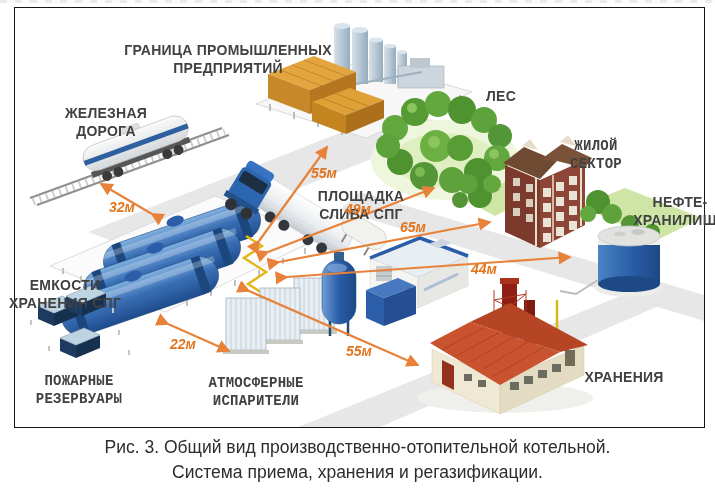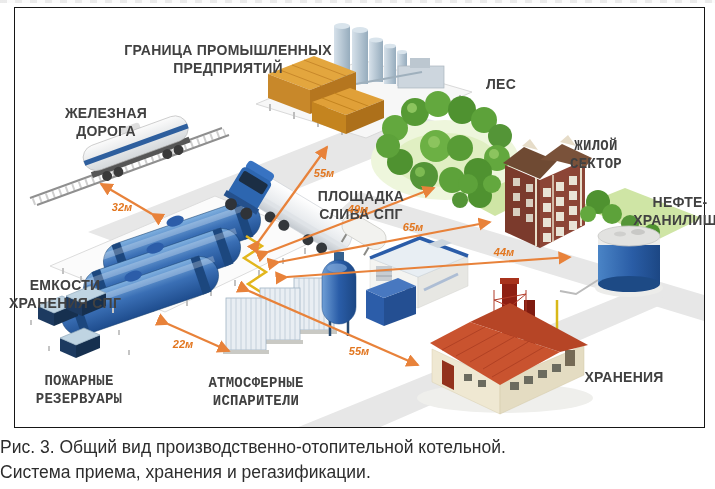--- a/index.html
+++ b/index.html
@@ -16,25 +16,25 @@
     border:1.5px solid #161616;background:#ffffff;box-sizing:border-box;
   }
   svg.scene{position:absolute;left:0;top:0;}
   .lbl{
     position:absolute;transform:translate(-50%,0);
     font-size:14px;font-weight:bold;letter-spacing:.25px;line-height:1.25;
     color:#414141;text-align:center;white-space:pre-line;z-index:5;
   }
   .dist-lbl{
     position:absolute;transform:translate(-50%,-50%);
-    font-size:11px;font-weight:bold;font-style:italic;
+    font-size:14px;font-weight:bold;font-style:italic;
     color:#e2761f;z-index:6;white-space:nowrap;padding-left:16px;
   }
   .caption{
-    position:absolute;left:0;width:715px;text-align:left;
+    position:absolute;left:0;width:715px;text-align:center;
     font-size:17.5px;color:#2d2d2d;z-index:7;
   }
   .cap1{top:437px;}
   .cap2{top:462px;}
 </style>
 </head>
 <body>
 
 <div class="scan-artifact"></div>
 <div class="frame"></div>
@@ -447,37 +447,37 @@
       <line x1="249" y1="291" x2="418" y2="365" marker-start="url(#ah)" marker-end="url(#ah)"></line>
       <line x1="168" y1="324" x2="229" y2="351" marker-start="url(#ah)" marker-end="url(#ah)"></line>
     </g>
   </g>
 </svg>
 
 <div class="lbl" style="left:228px;top:42px;">ГРАНИЦА ПРОМЫШЛЕННЫХ
 ПРЕДПРИЯТИЙ</div>
 <div class="lbl" style="left:106px;top:105px;">ЖЕЛЕЗНАЯ
 ДОРОГА</div>
-<div class="lbl" style="left:501px;top:76px;text-align:center;">ЛЕС</div>
+<div class="lbl" style="left:501px;top:88px;text-align:center;">ЛЕС</div>
 <div class="lbl" style="left:596px;top:138px;font-family:Liberation Mono, monospace;">ЖИЛОЙ
 СЕКТОР</div>
 <div class="lbl" style="left:680px;top:194px;">НЕФТЕ-
 ХРАНИЛИЩЕ</div>
 <div class="lbl" style="left:361px;top:188px;">ПЛОЩАДКА
 СЛИВА СПГ</div>
 <div class="lbl" style="left:65px;top:277px;">ЕМКОСТИ
 ХРАНЕНИЯ СПГ</div>
 <div class="lbl" style="left:79px;top:373px;font-family:Liberation Mono, monospace;">ПОЖАРНЫЕ
 РЕЗЕРВУАРЫ</div>
 <div class="lbl" style="left:256px;top:375px;font-family:Liberation Mono, monospace;">АТМОСФЕРНЫЕ
 ИСПАРИТЕЛИ</div>
 <div class="lbl" style="left:624px;top:369px;">ХРАНЕНИЯ</div>
 
 <div class="dist-lbl" style="left:114px;top:207px;">32м</div>
 <div class="dist-lbl" style="left:316px;top:173px;">55м</div>
 <div class="dist-lbl" style="left:350px;top:209px;">49м</div>
 <div class="dist-lbl" style="left:405px;top:227px;">65м</div>
-<div class="dist-lbl" style="left:476px;top:252px;margin-left:20px;">44м</div>
+<div class="dist-lbl" style="left:476px;top:269px;">44м</div>
 <div class="dist-lbl" style="left:175px;top:344px;">22м</div>
 <div class="dist-lbl" style="left:351px;top:351px;">55м</div>
 
 <div class="caption cap1">Рис. 3. Общий вид производственно-отопительной котельной.</div>
 <div class="caption cap2">Система приема, хранения и регазификации.</div>
 
 </body></html>

